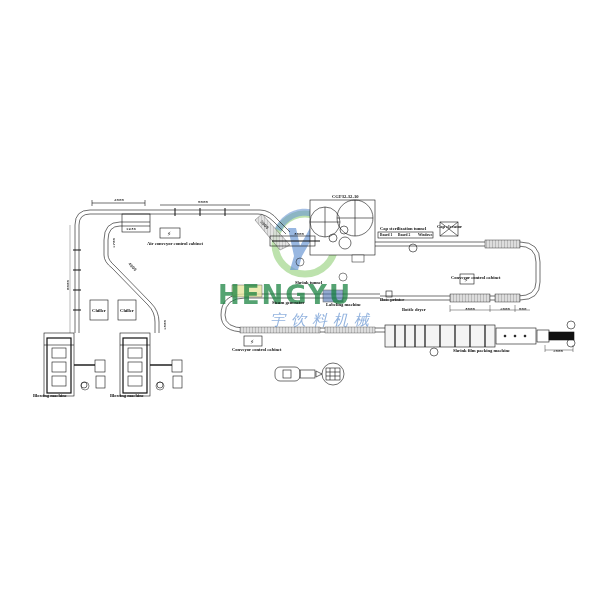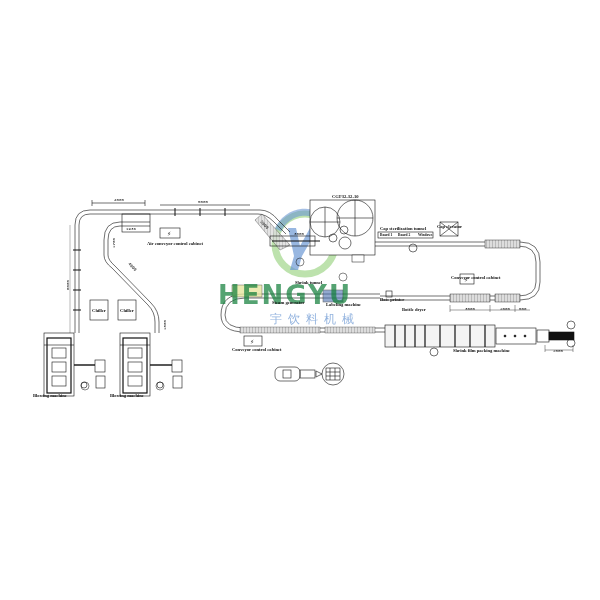--- a/index.html
+++ b/index.html
@@ -4,21 +4,21 @@
 <style>
   html,body{margin:0;padding:0;background:#ffffff;}
   body{width:600px;height:600px;position:relative;overflow:hidden;font-family:"DejaVu Sans Mono",monospace;}
   #canvas{position:absolute;left:0;top:0;width:600px;height:600px;}
   .lbl{position:absolute;font-family:"Liberation Serif",serif;font-size:4.6px;font-weight:bold;color:#111;white-space:nowrap;line-height:1;}
   .dim{position:absolute;font-family:"Liberation Mono",monospace;font-size:4.2px;color:#111;white-space:nowrap;line-height:1;}
   .dimv{transform:rotate(-90deg);transform-origin:left top;}
   .dimd{transform:rotate(45deg);transform-origin:left top;}
   .box-lbl{position:absolute;font-family:"Liberation Serif",serif;font-size:4.6px;font-weight:bold;color:#111;text-align:center;}
   .wm-text{position:absolute;font-family:"DejaVu Sans",sans-serif;font-weight:bold;color:#15803d;opacity:0.72;letter-spacing:2px;}
-  .wm-cn{position:absolute;font-family:"DejaVu Sans",sans-serif;color:#3a75c4;opacity:0.55;letter-spacing:6px;font-size:12px;}
+  .wm-cn{position:absolute;font-family:"DejaVu Sans",sans-serif;color:#3a75c4;opacity:0.55;letter-spacing:6px;font-size:15px;font-style:italic;}
 </style>
 </head>
 <body>
 
 <svg id="canvas" viewBox="0 0 600 600" xmlns="http://www.w3.org/2000/svg">
   <defs>
     <pattern id="hatch" width="3" height="3" patternUnits="userSpaceOnUse">
       <rect width="3" height="3" fill="#ddd"></rect>
       <line x1="0" y1="0" x2="0" y2="3" stroke="#666" stroke-width="0.6"></line>
     </pattern>

